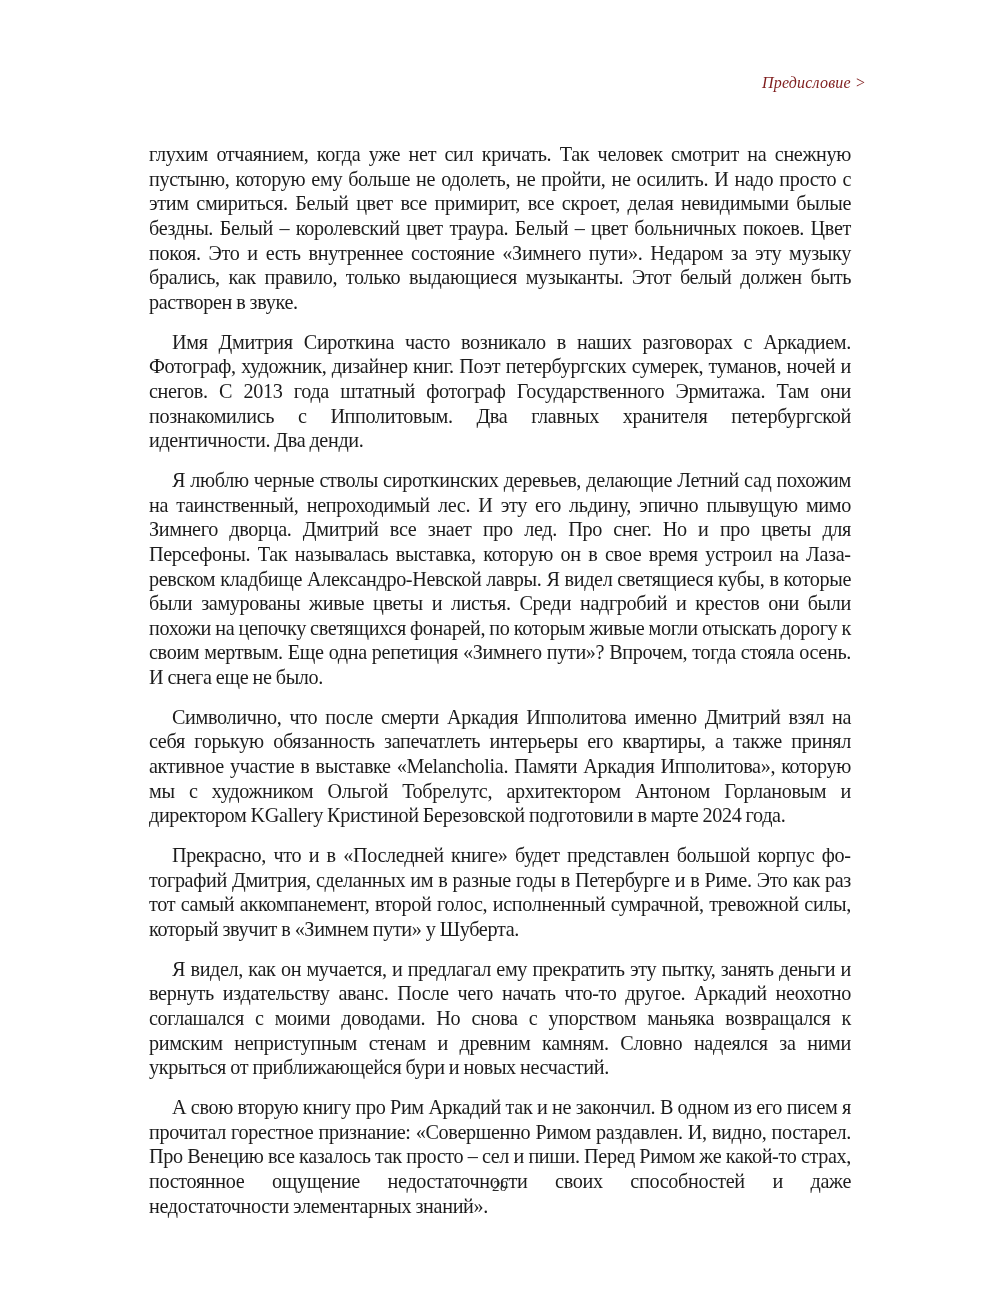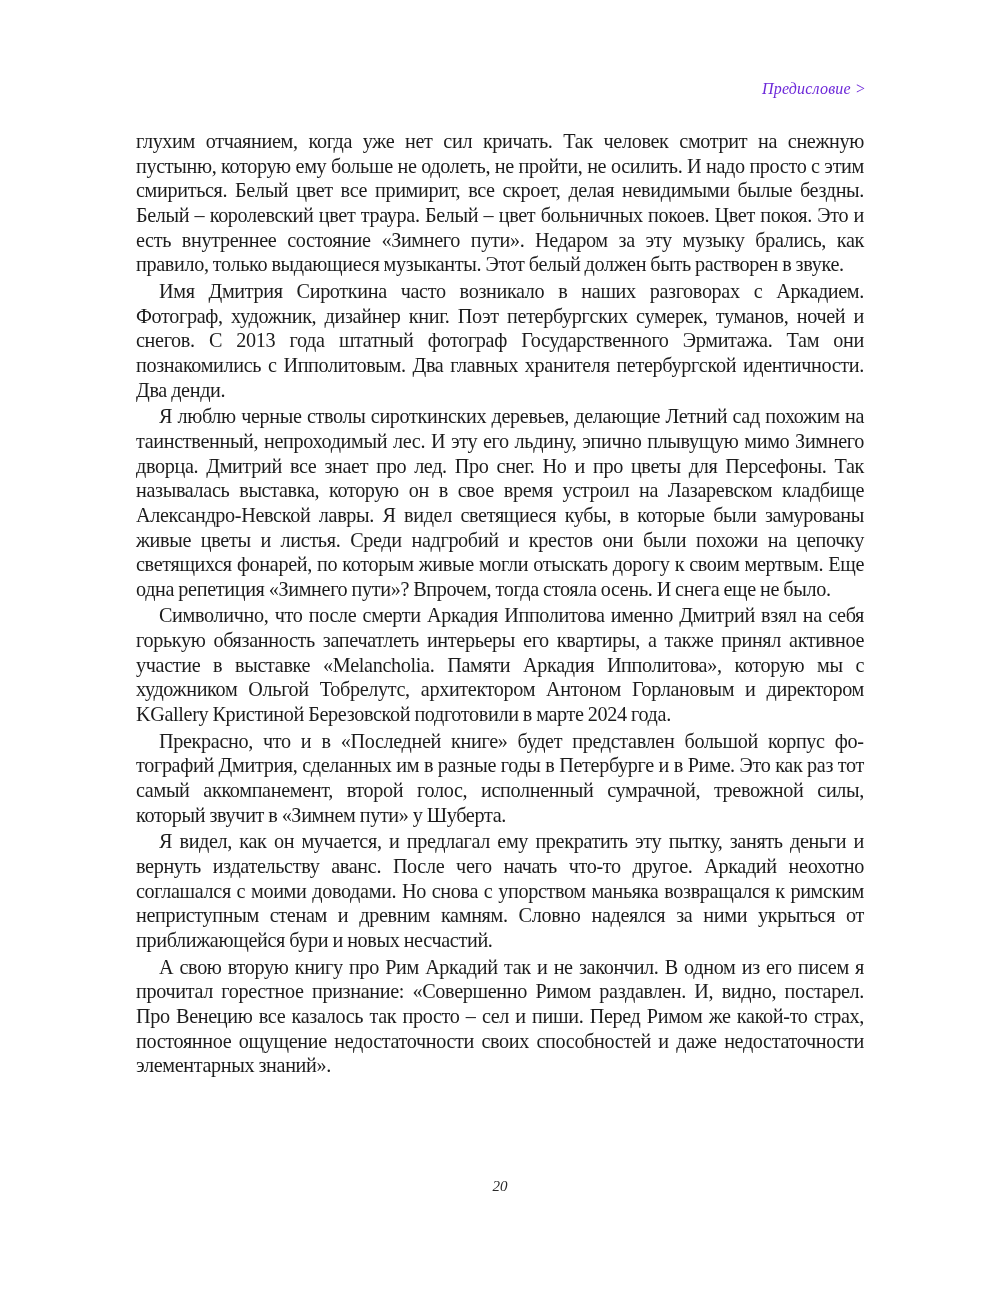--- a/index.html
+++ b/index.html
@@ -10,41 +10,41 @@
     body {
       width: 1000px;
       height: 1294px;
       position: relative;
       overflow: hidden;
       font-family: "Liberation Serif", "DejaVu Serif", serif;
       color: #1c1c1c;
     }
     .running-head {
       position: absolute;
-      top: 80px;
+      top: 74px;
       right: 134px;
       font-style: italic;
       font-size: 16px;
-      color: #6d28d9;
+      color: #7f1d1d;
       letter-spacing: 0.2px;
     }
     .text-block {
       position: absolute;
       top: 127px;
       left: 134px;
       width: 732px;
       font-size: 20.2px;
       line-height: 24.65px;
       text-align: justify;
       hyphens: manual;
       letter-spacing: -0.35px;
       word-spacing: -0.5px;
     }
     .text-block p {
-      margin: 2px;
+      margin: 15px;
       text-indent: 23px;
     }
     .text-block p.cont {
       text-indent: 0;
     }
     .folio {
       position: absolute;
       top: 1178px;
       left: 0;
       width: 1000px;

